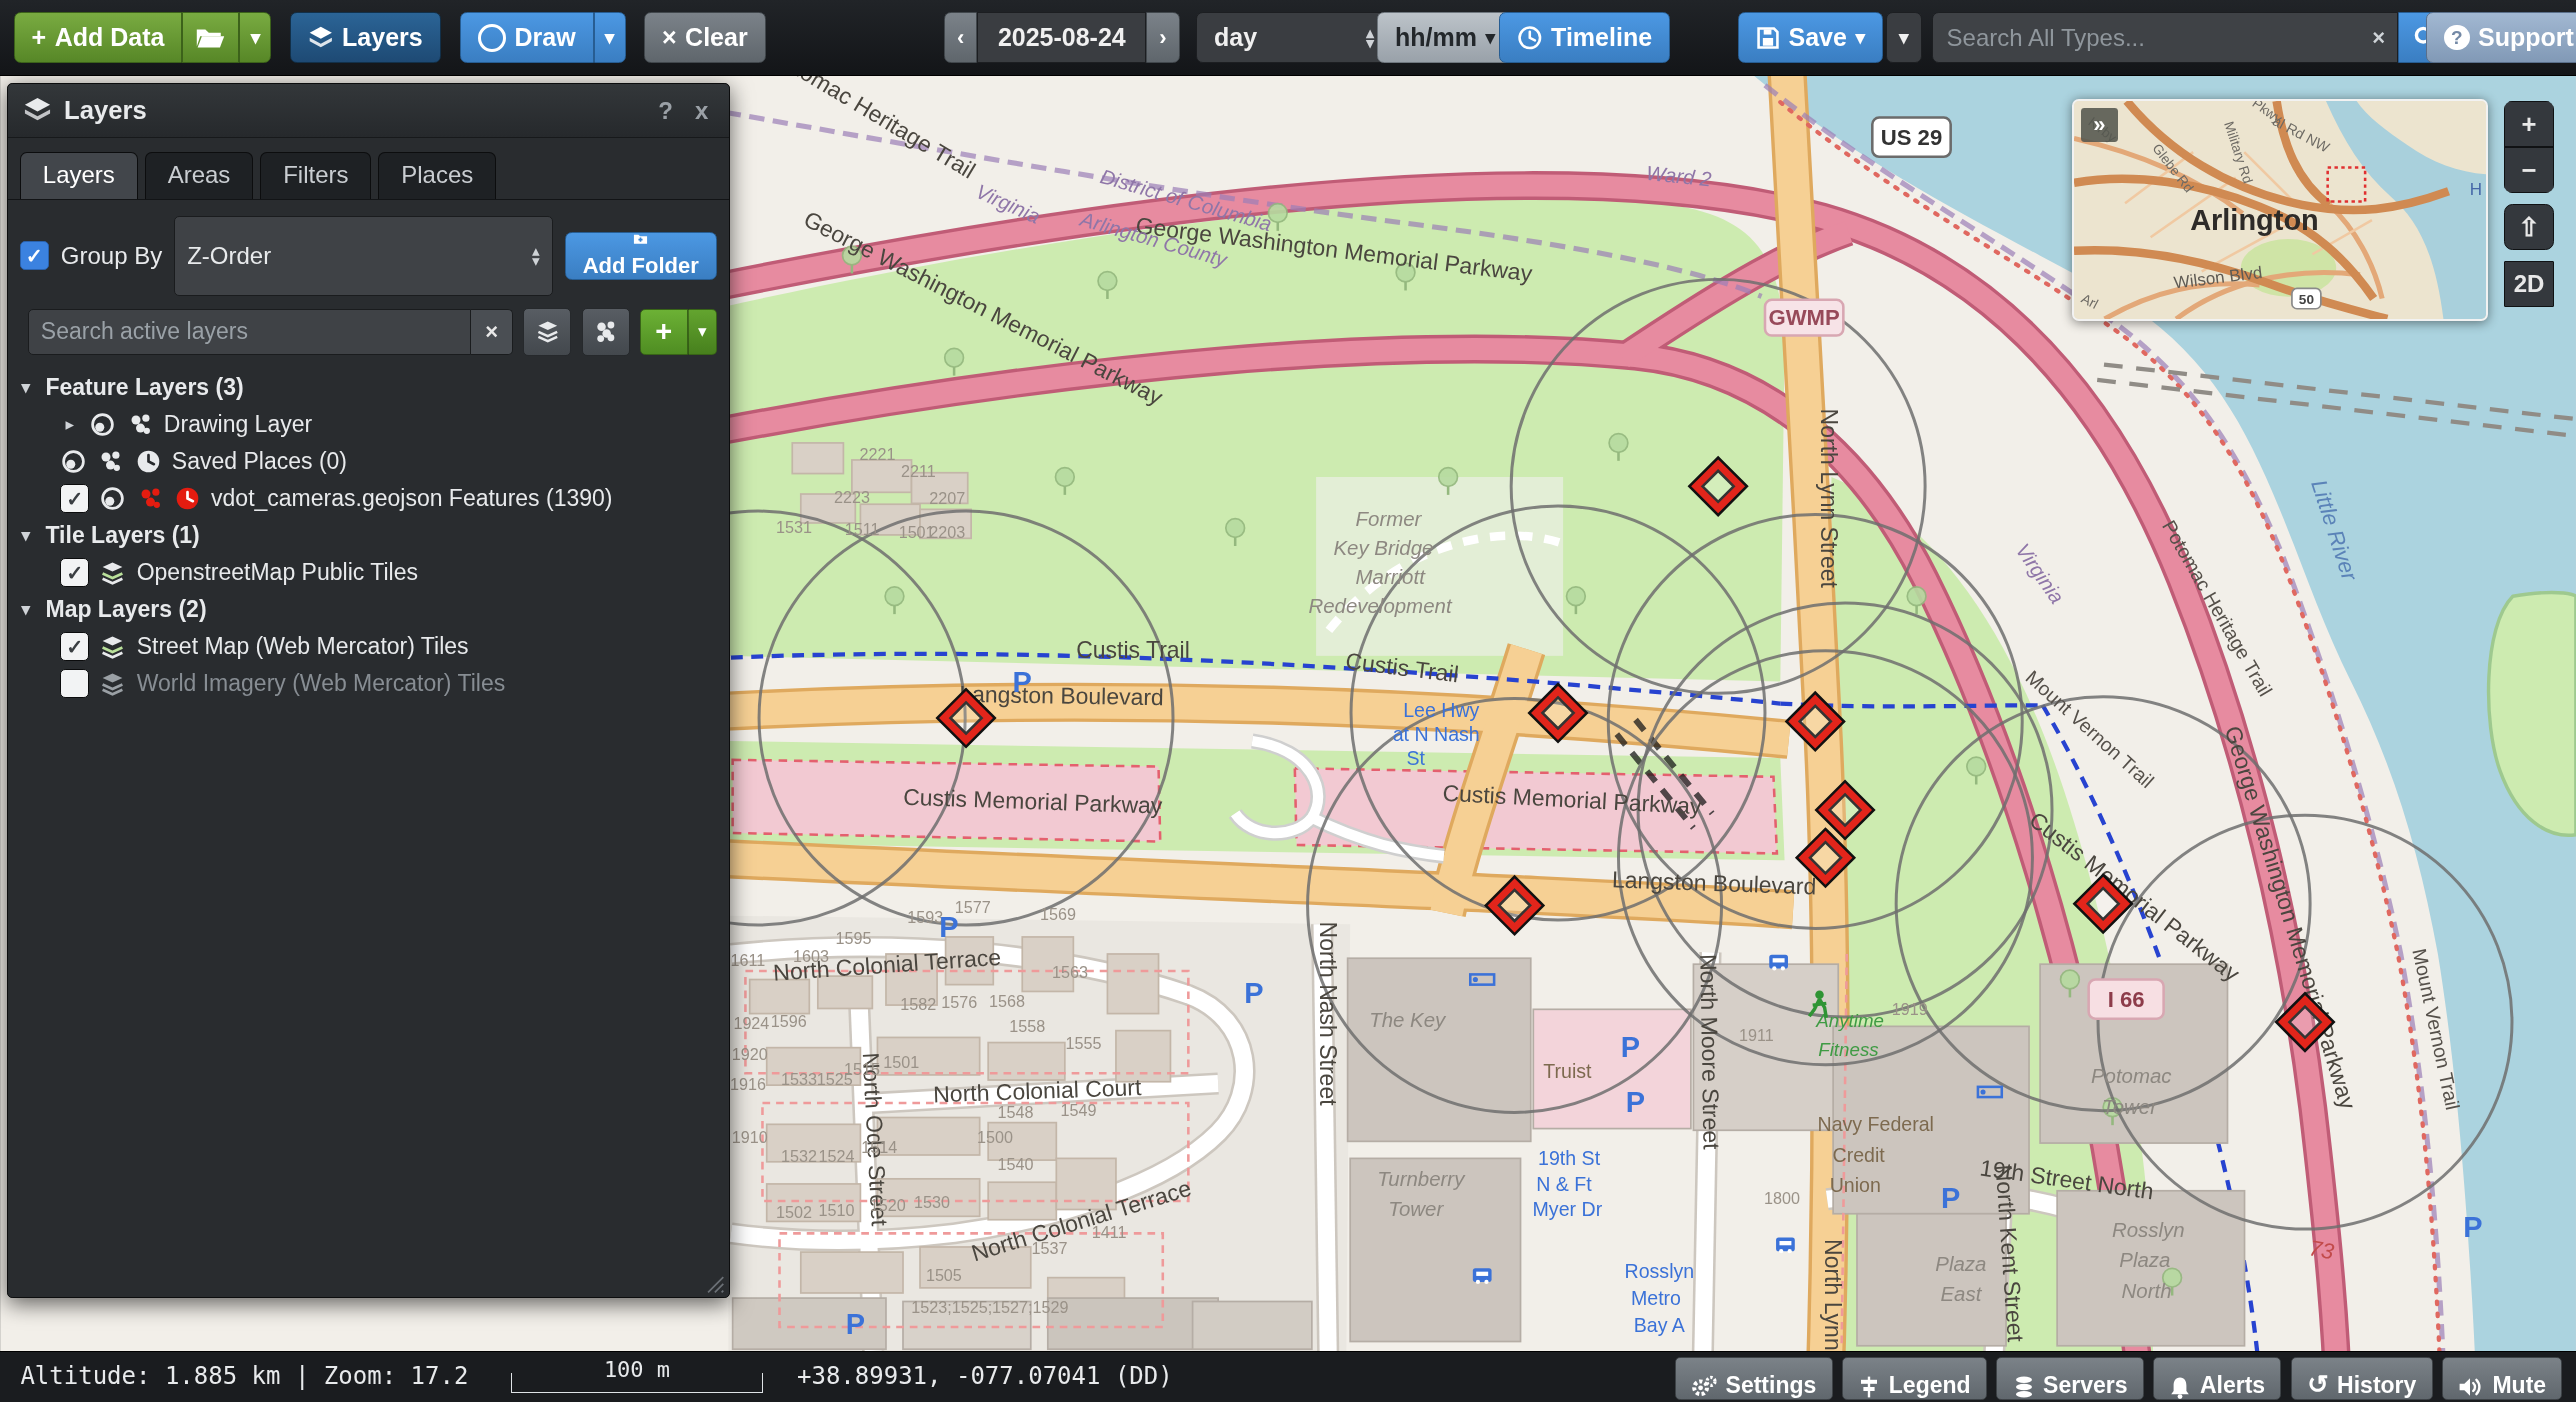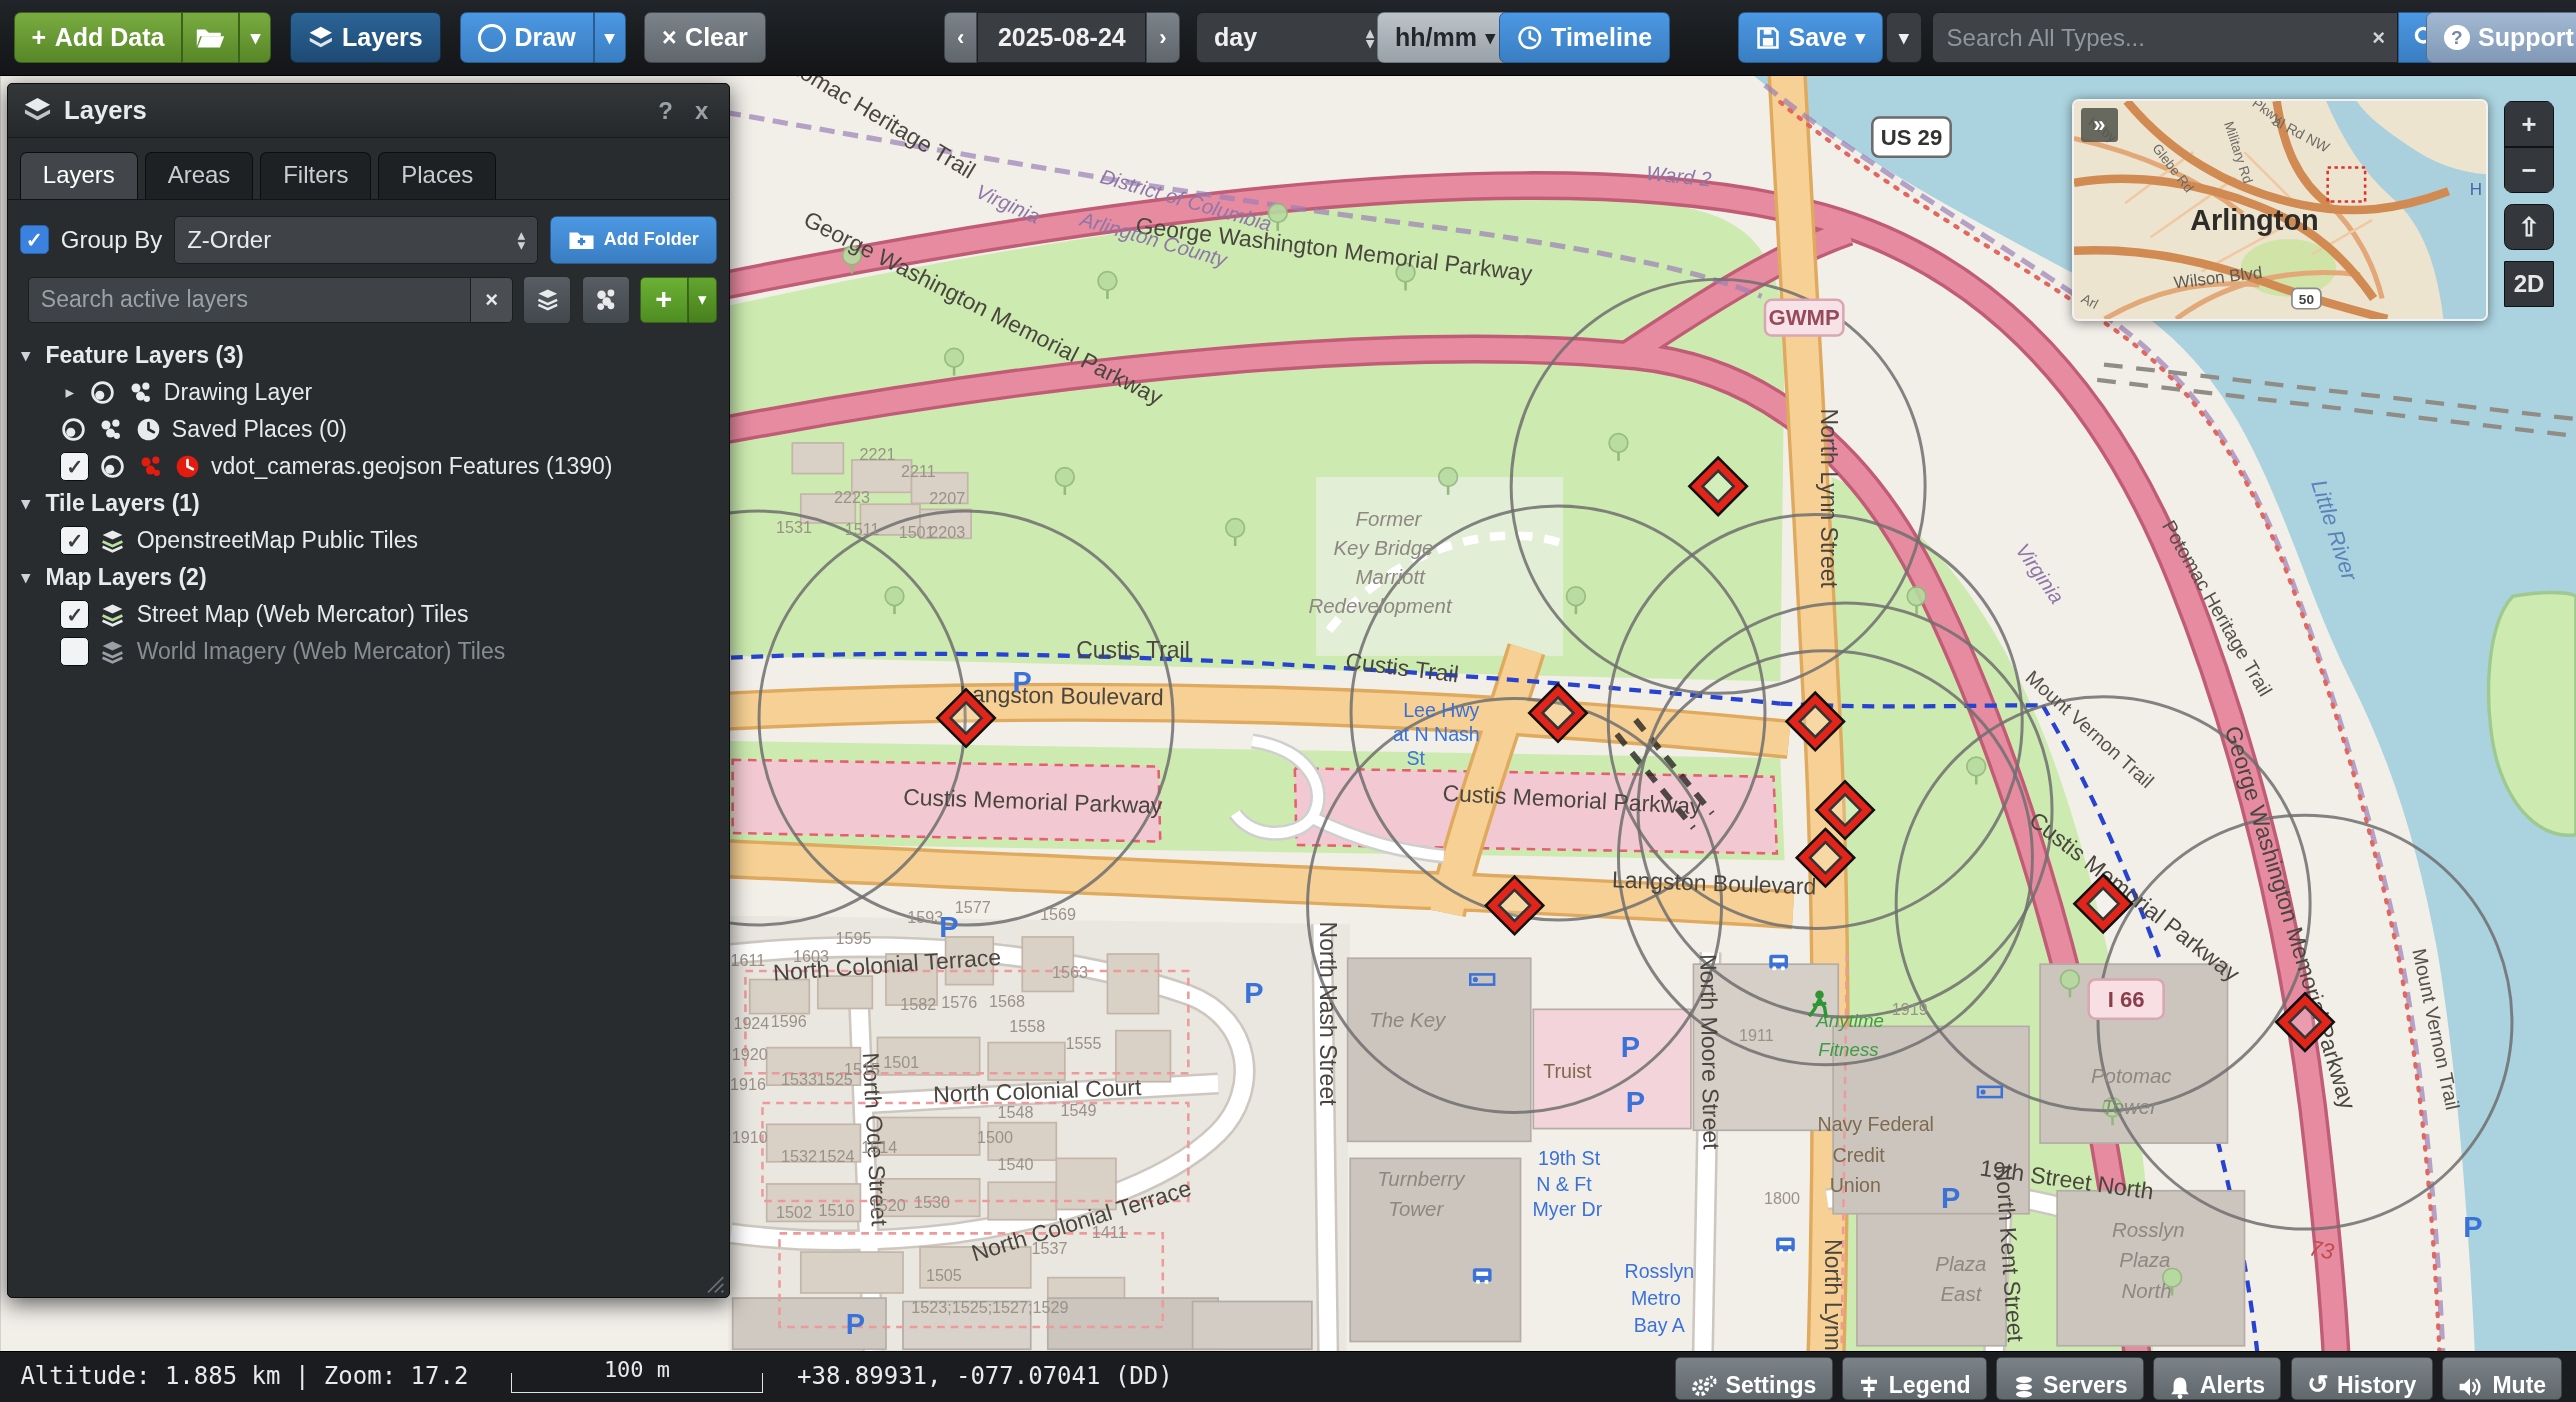--- a/index.html
+++ b/index.html
@@ -61,21 +61,21 @@
   .tab{padding:8.5px 22px 10.2px;font-size:24px;color:#c9cdd1;background:#1e2124;
     border:0.9px solid #0c0d0e;border-bottom:none;border-radius:6.8px 6.8px 0 0;cursor:pointer;}
   .tab.active{background:#42464b;color:#fff;}
   #groupby-row{display:flex;align-items:center;gap:12px;padding:15.3px 12px 0 12px;}
   .cb{width:27px;height:27px;border-radius:5.1px;display:flex;align-items:center;
      justify-content:center;font-size:20.4px;font-weight:700;cursor:pointer;}
   .cb-blue{background:#3b82e0;color:#fff;border:0.9px solid #2a62ad;}
   .cb-white{background:#f2f3f4;color:#3a3e42;border:0.9px solid #0b0c0d;}
   .lbl{font-size:24px;}
   .select{flex:1;height:46px;background:#3f4246;border:0.9px solid #1a1c1e;border-radius:5.1px;
-    display:flex;align-items:center;padding:0 12px;font-size:24px;cursor:pointer;}
+    display:flex;align-items:center;padding:16px 12px;font-size:24px;cursor:pointer;}
   .select .spacer{flex:1;}
   #search-row{display:flex;align-items:center;gap:10.2px;padding:12px 12px 0 12px;}
   .panel-search{display:flex;flex:1;height:46px;margin-left:8px;}
   .panel-search input{flex:1;background:#3f4246;border:0.9px solid #1a1c1e;outline:none;
     border-radius:5.1px 0 0 5.1px;color:#dfe3e6;font-size:23px;padding:0 12px;
     font-family:"Liberation Sans",sans-serif;}
   .panel-search input::placeholder{color:#9aa1a7;}
   .ps-x{width:41px;background:#4a4e53;border:0.9px solid #1a1c1e;border-left:none;
     border-radius:0 5.1px 5.1px 0;display:flex;align-items:center;justify-content:center;
     color:#e8e8e8;font-size:22px;font-weight:700;cursor:pointer;}
@@ -683,21 +683,21 @@
       <div class="cb cb-blue">✓</div>
       <span class="lbl">Group By</span>
       <div class="select">
         <span>Z-Order</span>
         <span class="spacer"></span>
         <span class="updown">
           <span>▴</span>
             <span>▾</span>
         </span>
       </div>
-      <div class="btn blue" style="height:46px;font-size:18px;">
+      <div class="btn blue" style="height:46px;font-size:22px;flex-direction:column;">
         <svg width="27" height="22" viewBox="0 0 36 28">
           <path d="M2 4 h11 l4 4 h17 v18 h-32 Z" fill="#fff"></path>
           <path d="M18 11 v10 M13 16 h10" stroke="#3a85d4" stroke-width="4"></path>
         </svg>
         <span>Add Folder</span>
       </div>
     </div>
 
     <div id="search-row">
       <div class="panel-search">

